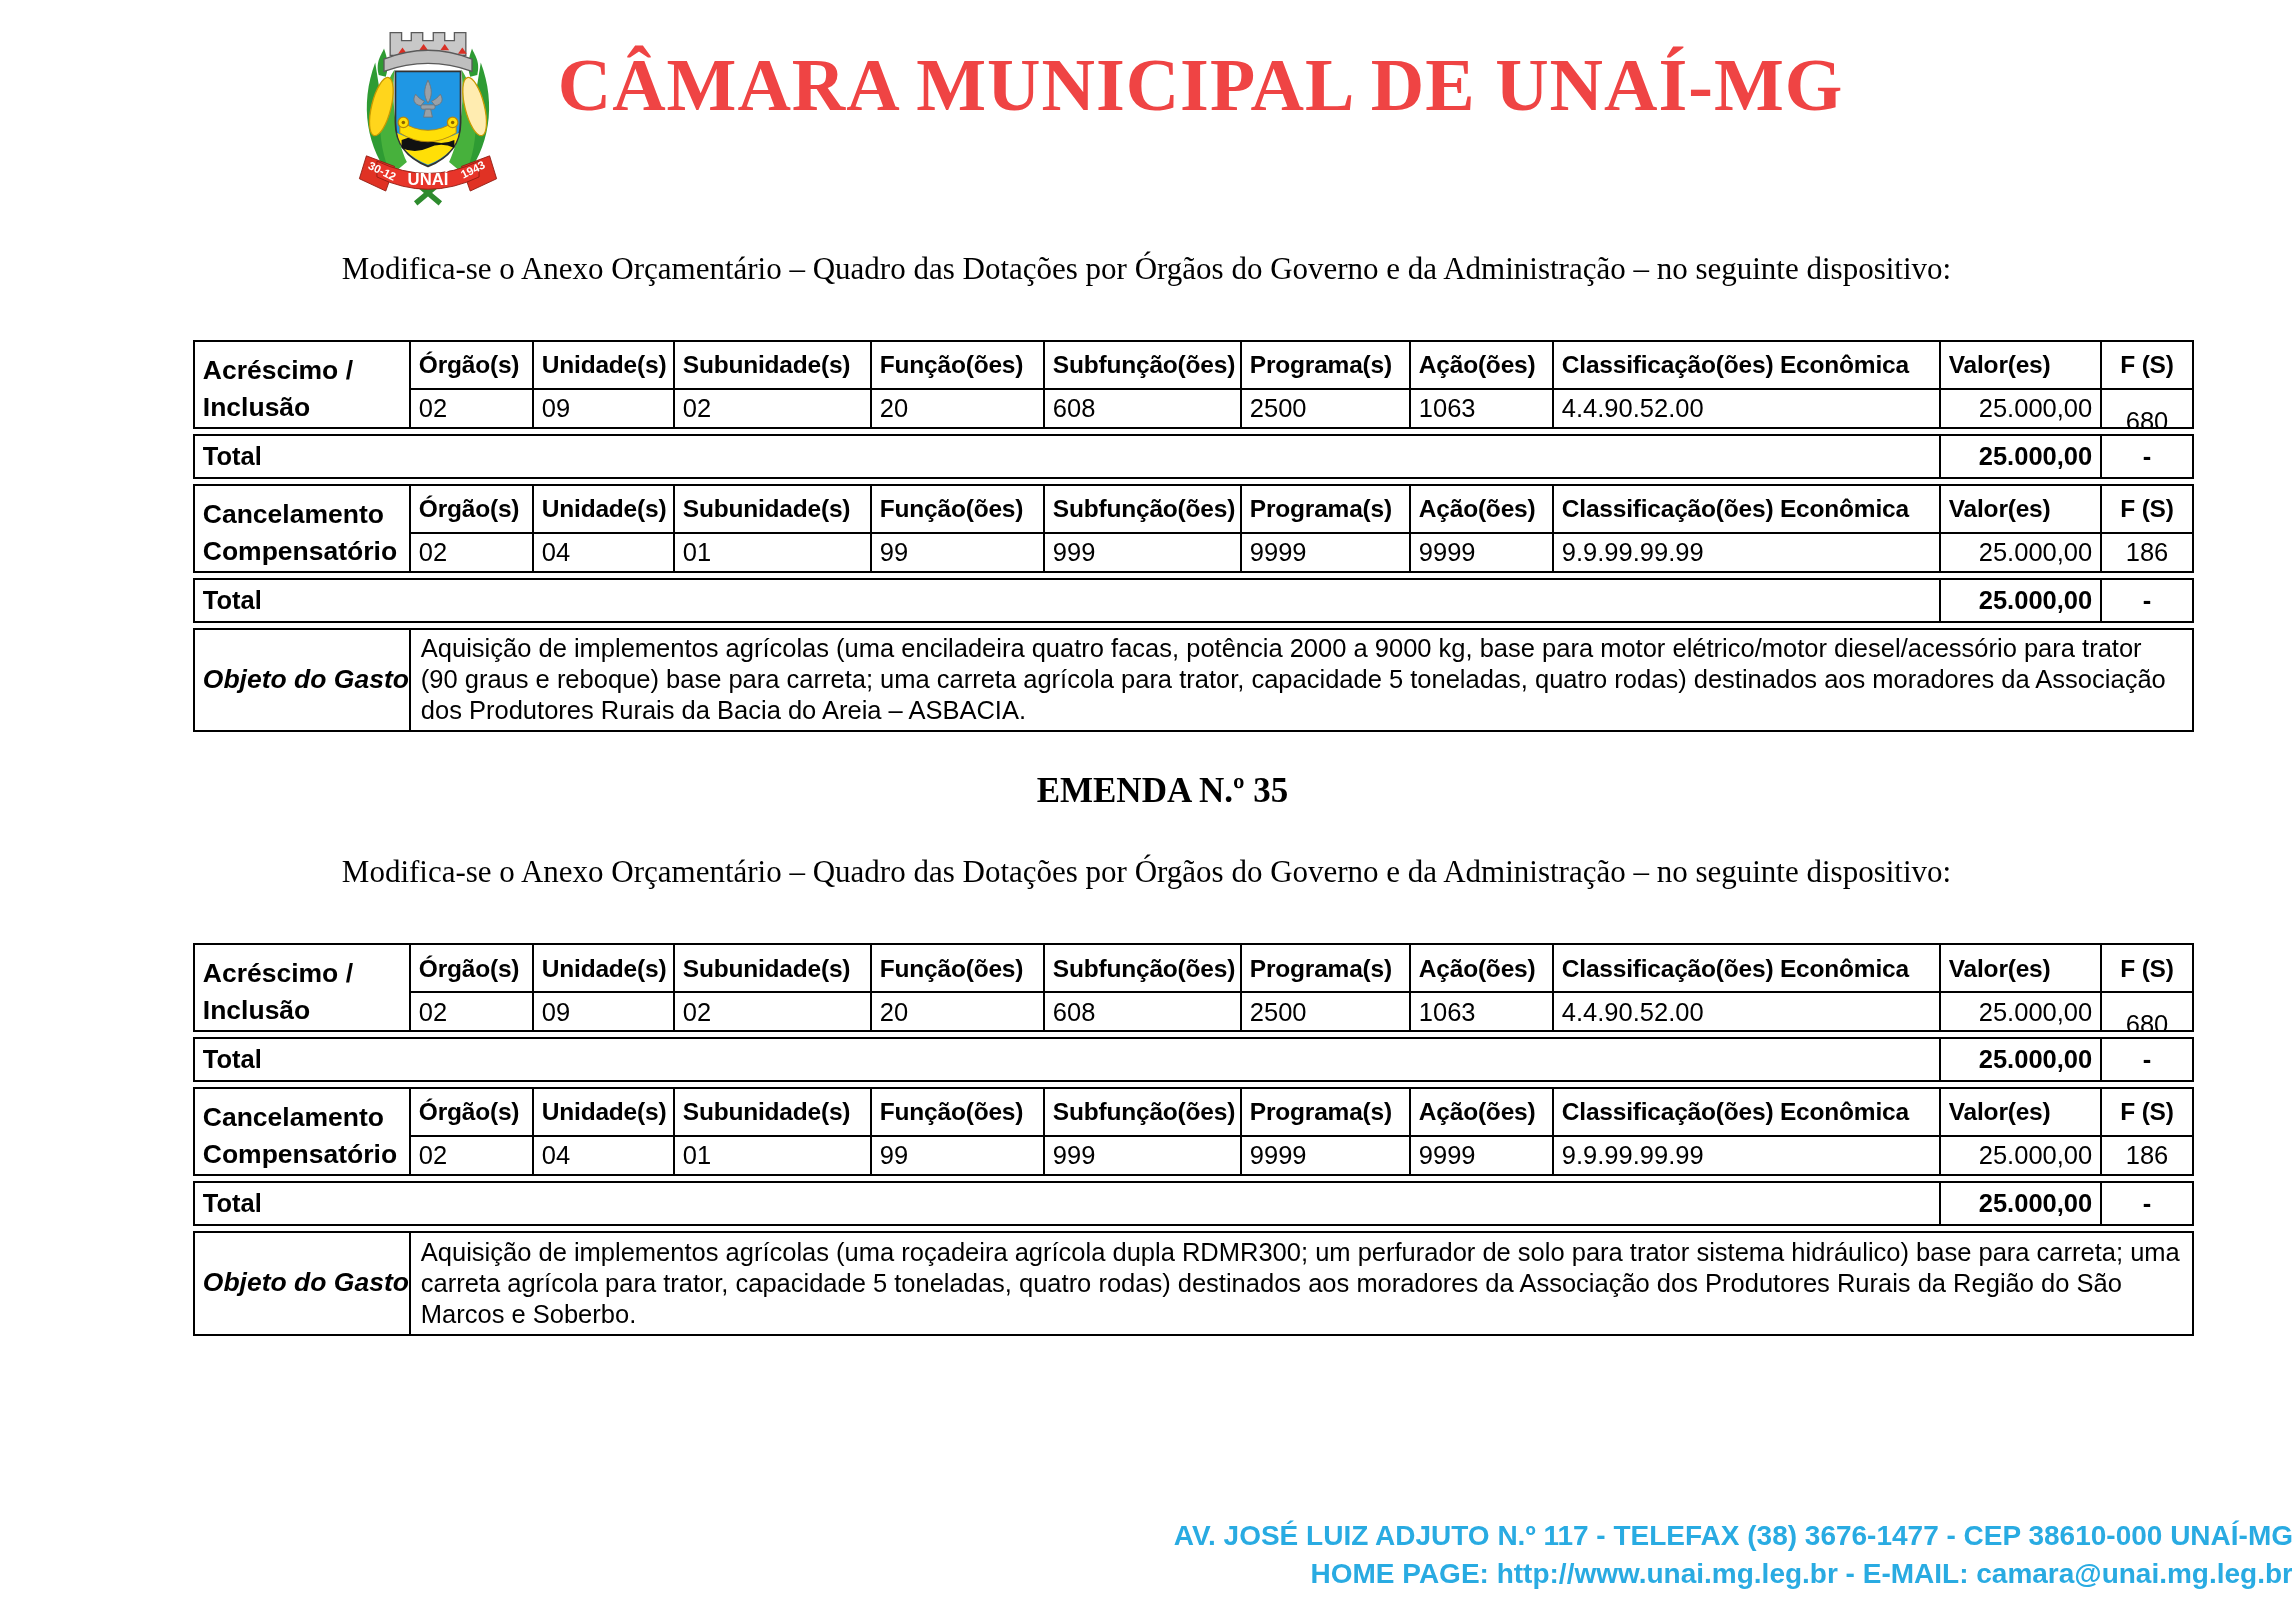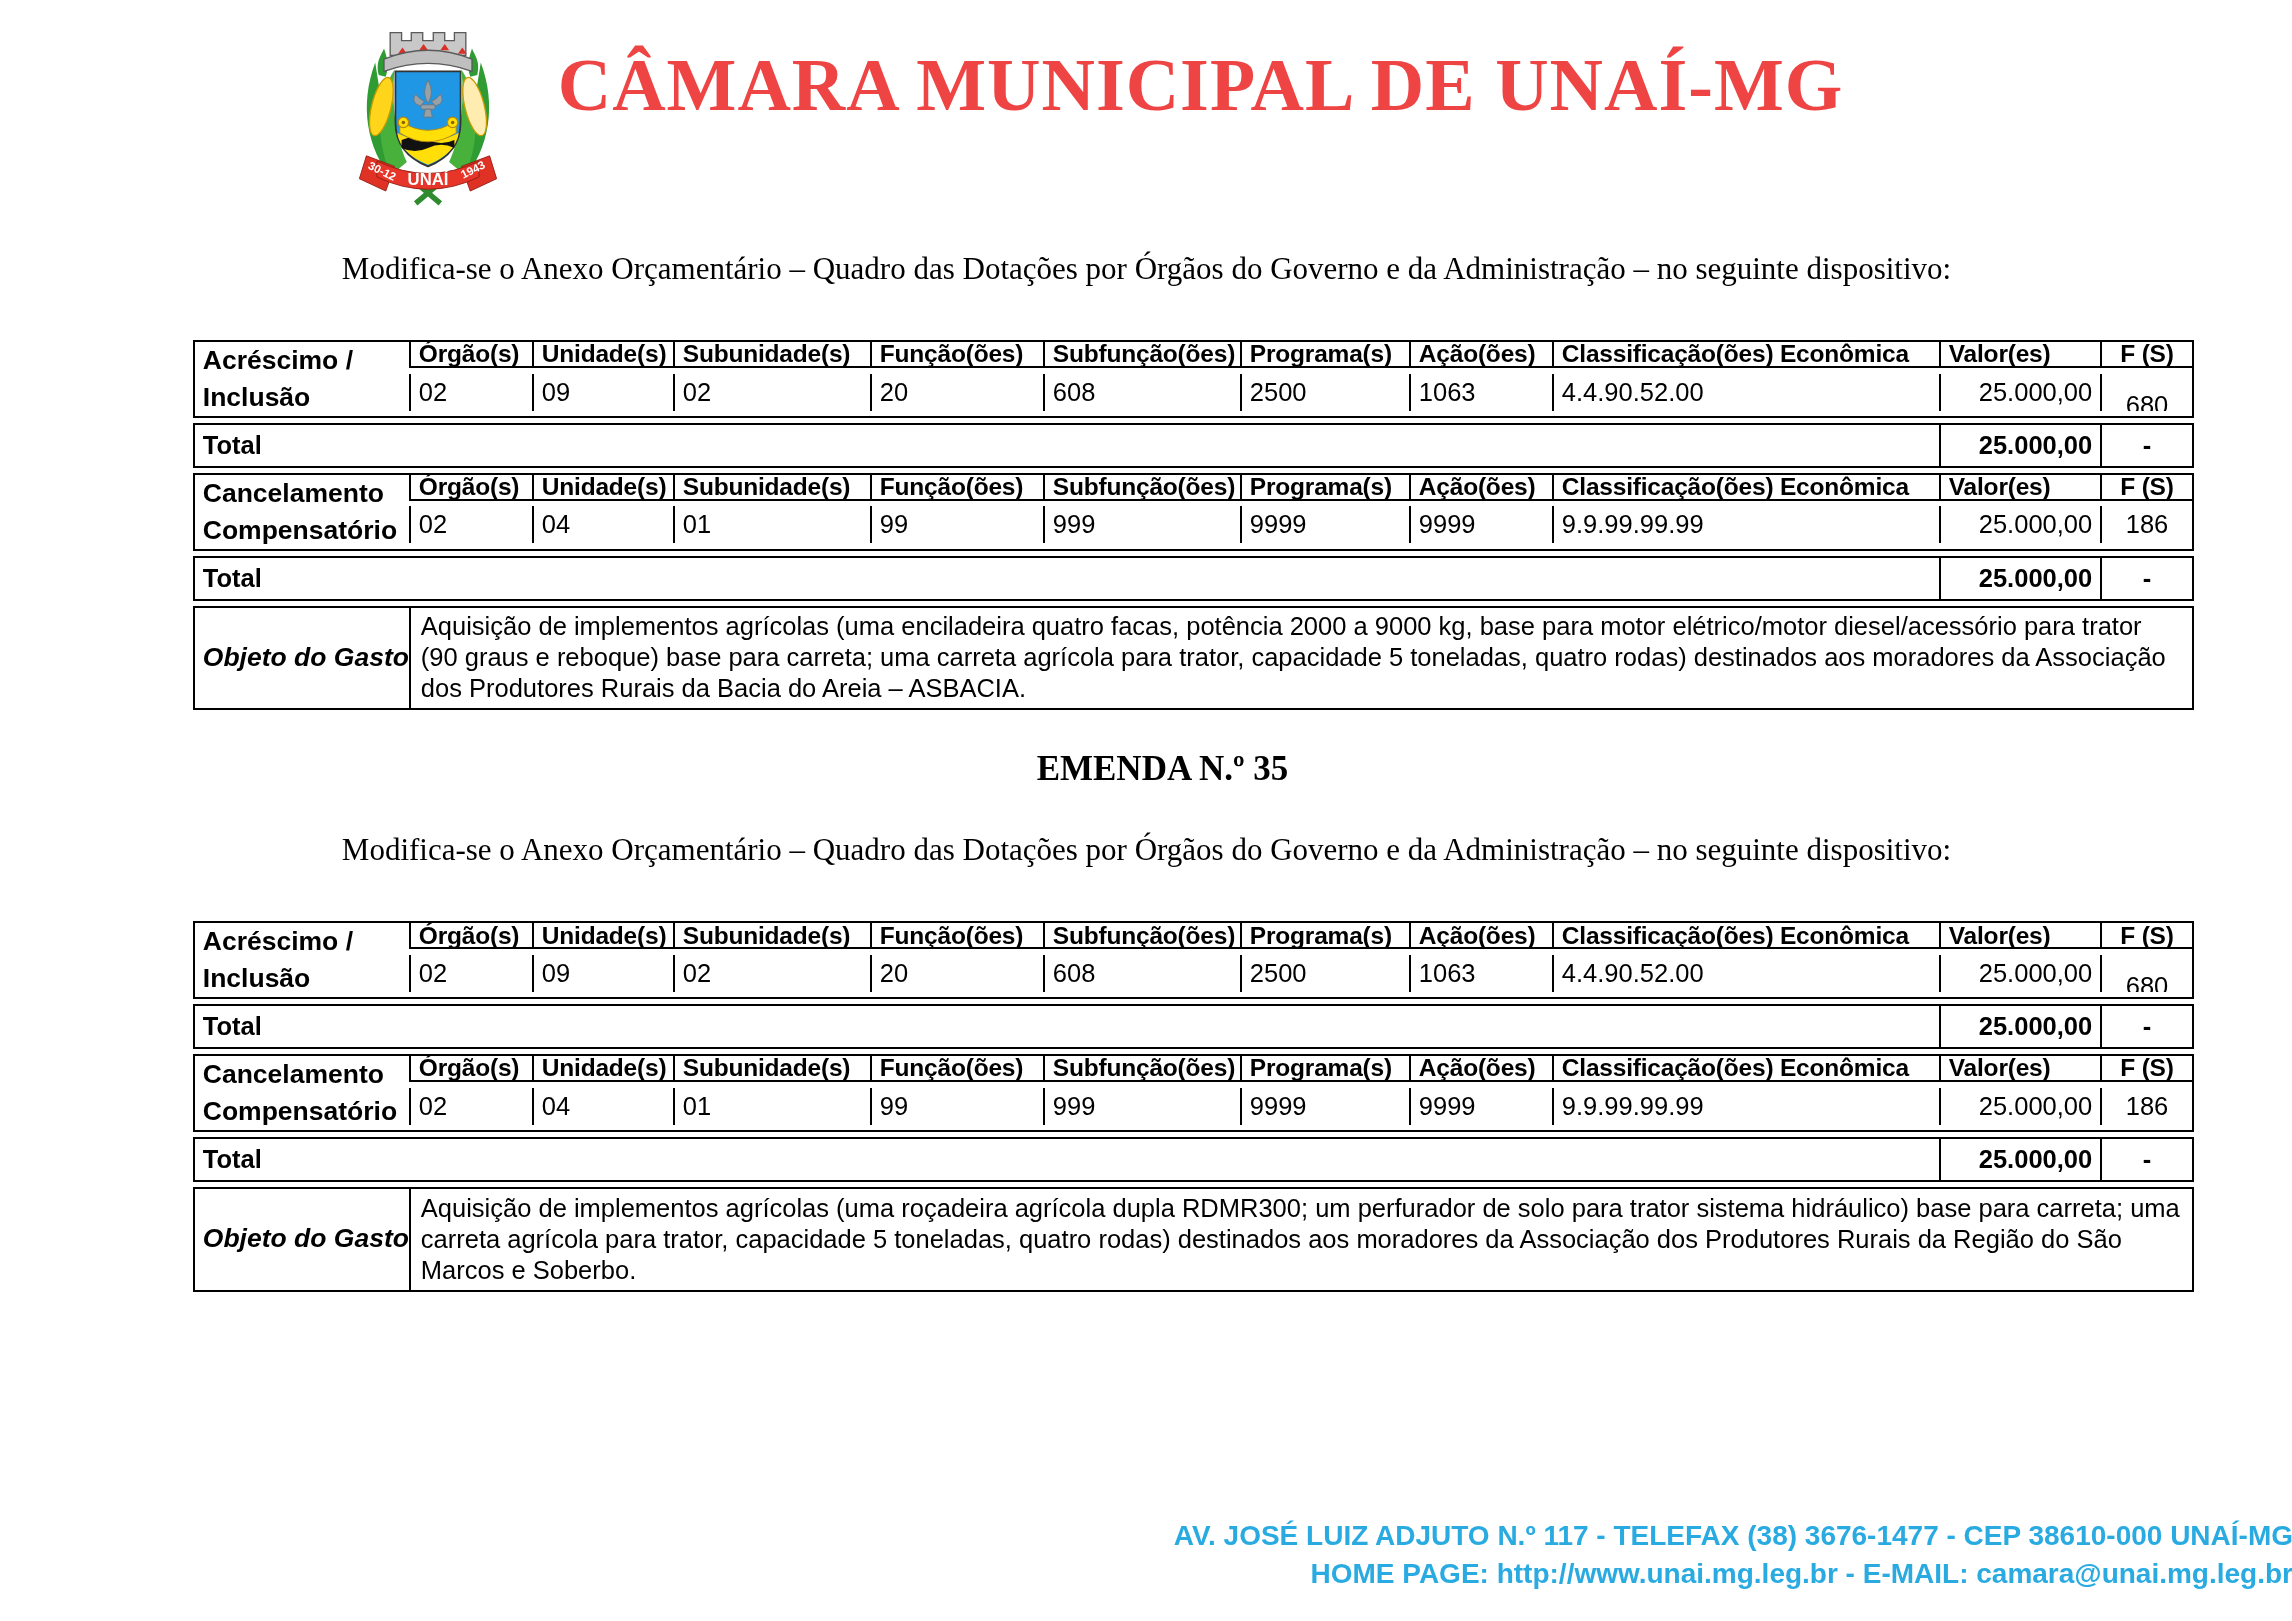--- a/index.html
+++ b/index.html
@@ -46,34 +46,34 @@
     background: #fff;
   }
   .sec + .sec { margin-top: 4.9px; }
   .cell {
     display: flex; align-items: center;
     padding: 0 7.8px;
     font-size: 25.5px; line-height: 1.2;
     white-space: nowrap; overflow: hidden;
   }
   .hdr {
-    grid-row: 1; height: 26px;
+    grid-row: 1; height: 48px;
     font-weight: bold; font-size: 24.5px; letter-spacing: -0.2px;
     border-left: 2px solid #000; border-bottom: 2px solid #000;
   }
   .hdr-fs { justify-content: center; }
   .val { grid-row: 2; height: 37px; border-left: 2px solid #000; }
   .val-valor { justify-content: flex-end; }
   .val-fs { justify-content: center; }
   .fs-raised { align-items: flex-start; padding-top: 16px; }
   .label {
     grid-row: 1 / 3; grid-column: 1;
     font-weight: bold; font-size: 26.5px;
     flex-direction: column; align-items: flex-start; justify-content: flex-start;
-    padding-top: 0; line-height: 37px;
+    padding-top: 10px; line-height: 37px;
   }
   .tlabel { grid-column: 1 / 10; height: 41px; font-weight: bold; text-align: center; }
   .tvalor { grid-column: 10; border-left: 2px solid #000; font-weight: bold; justify-content: flex-end; }
   .tfs    { grid-column: 11; border-left: 2px solid #000; font-weight: bold; justify-content: center; }
   .olabel { grid-column: 1; font-weight: bold; font-size: 26.5px; font-style: italic; }
   .otext {
     grid-column: 2 / 12; border-left: 2px solid #000;
     display: block; white-space: normal;
     padding: 3.9px 9.8px; line-height: 31px; min-height: 94px;
   }

